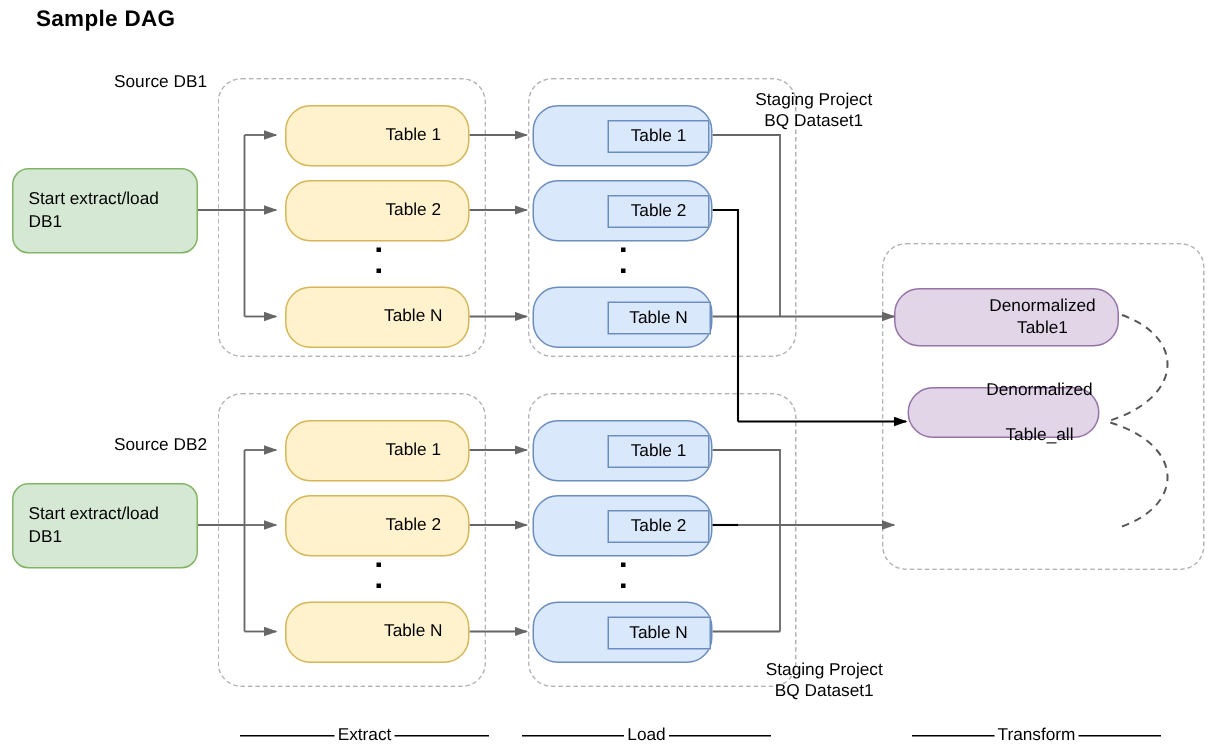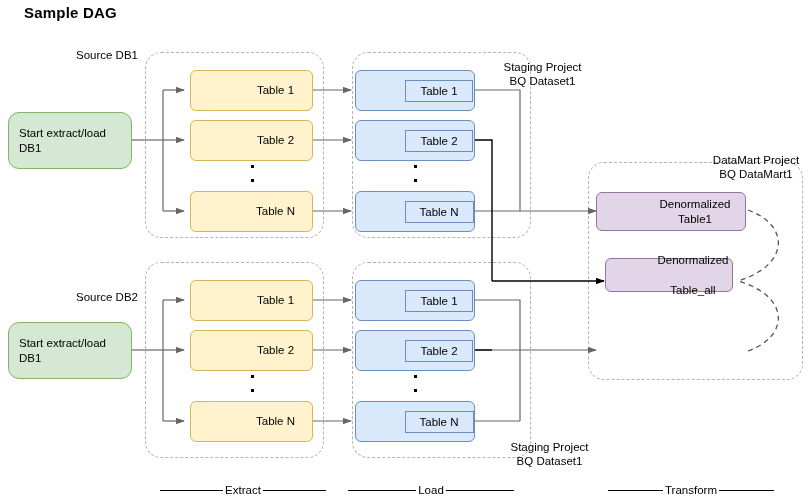--- a/index.html
+++ b/index.html
@@ -7,21 +7,21 @@
        font-family:"Liberation Sans",sans-serif;color:#000;}
   .canvas{position:absolute;left:0;top:0;width:811px;height:499px;}
   svg.wires{position:absolute;left:0;top:0;width:811px;height:499px;overflow:visible;}
 
   .title{position:absolute;left:24px;top:4px;font-size:15px;font-weight:bold;letter-spacing:.2px;}
 
   .grp-label{position:absolute;font-size:11.5px;text-align:center;line-height:14px;white-space:pre-line;}
 
   .node{position:absolute;box-sizing:border-box;display:flex;align-items:center;
         justify-content:center;text-align:center;font-size:11.5px;line-height:15px;
-        border-radius:6px;border:1px solid #000;padding-left:48px;}
+        border-radius:17px;border:1px solid #000;padding-left:48px;}
   .node.green{background:#d5e8d4;border-color:#82b366;justify-content:flex-start;
               padding-left:10px;padding-right:8px;text-align:left;border-radius:11px;}
   .node.yellow{background:#fff2cc;border-color:#d6b656;}
   .node.blue{background:#dae8fc;border-color:#6c8ebf;}
   .node.purple{background:#e1d5e7;border-color:#9673a6;}
 
   .inner-box{box-sizing:border-box;border:1px solid #6c8ebf;background:#dae8fc;
              font-size:11.5px;padding:3px 14px;line-height:14px;}
 
   .dashed-grp{position:absolute;box-sizing:border-box;border:1px dashed #b3b3b3;
@@ -148,22 +148,20 @@
   <div class="dots" style="left:405px;top:375px;">
       <i></i>
       <i></i>
     </div>
   <div class="node blue" style="left:355px;top:401px;width:120px;height:41px;">
     <span class="inner-box">Table N</span>
   </div>
   <div class="grp-label" style="left: 482px; top: 440px; width: 135px; white-space: pre-line;">Staging Project
 BQ Dataset1</div>
 
-  <div class="grp-label" style="left: 700px; top: 153px; width: 112px; white-space: pre-line;">DataMart Project
-BQ DataMart1</div>
 
   <div class="node purple" style="left:596px;top:192px;width:150px;height:39px;">Denormalized Table1</div>
   <div class="node purple" style="left: 605px; top: 258px; width: 128px; height: 34px; white-space: pre-line;">Denormalized
 
 Table_all</div>
 
   <div class="phase" style="left:160px;top:484px;width:166px;">
     <span class="ln"></span>
     <span class="tx">Extract</span>
     <span class="ln"></span>

